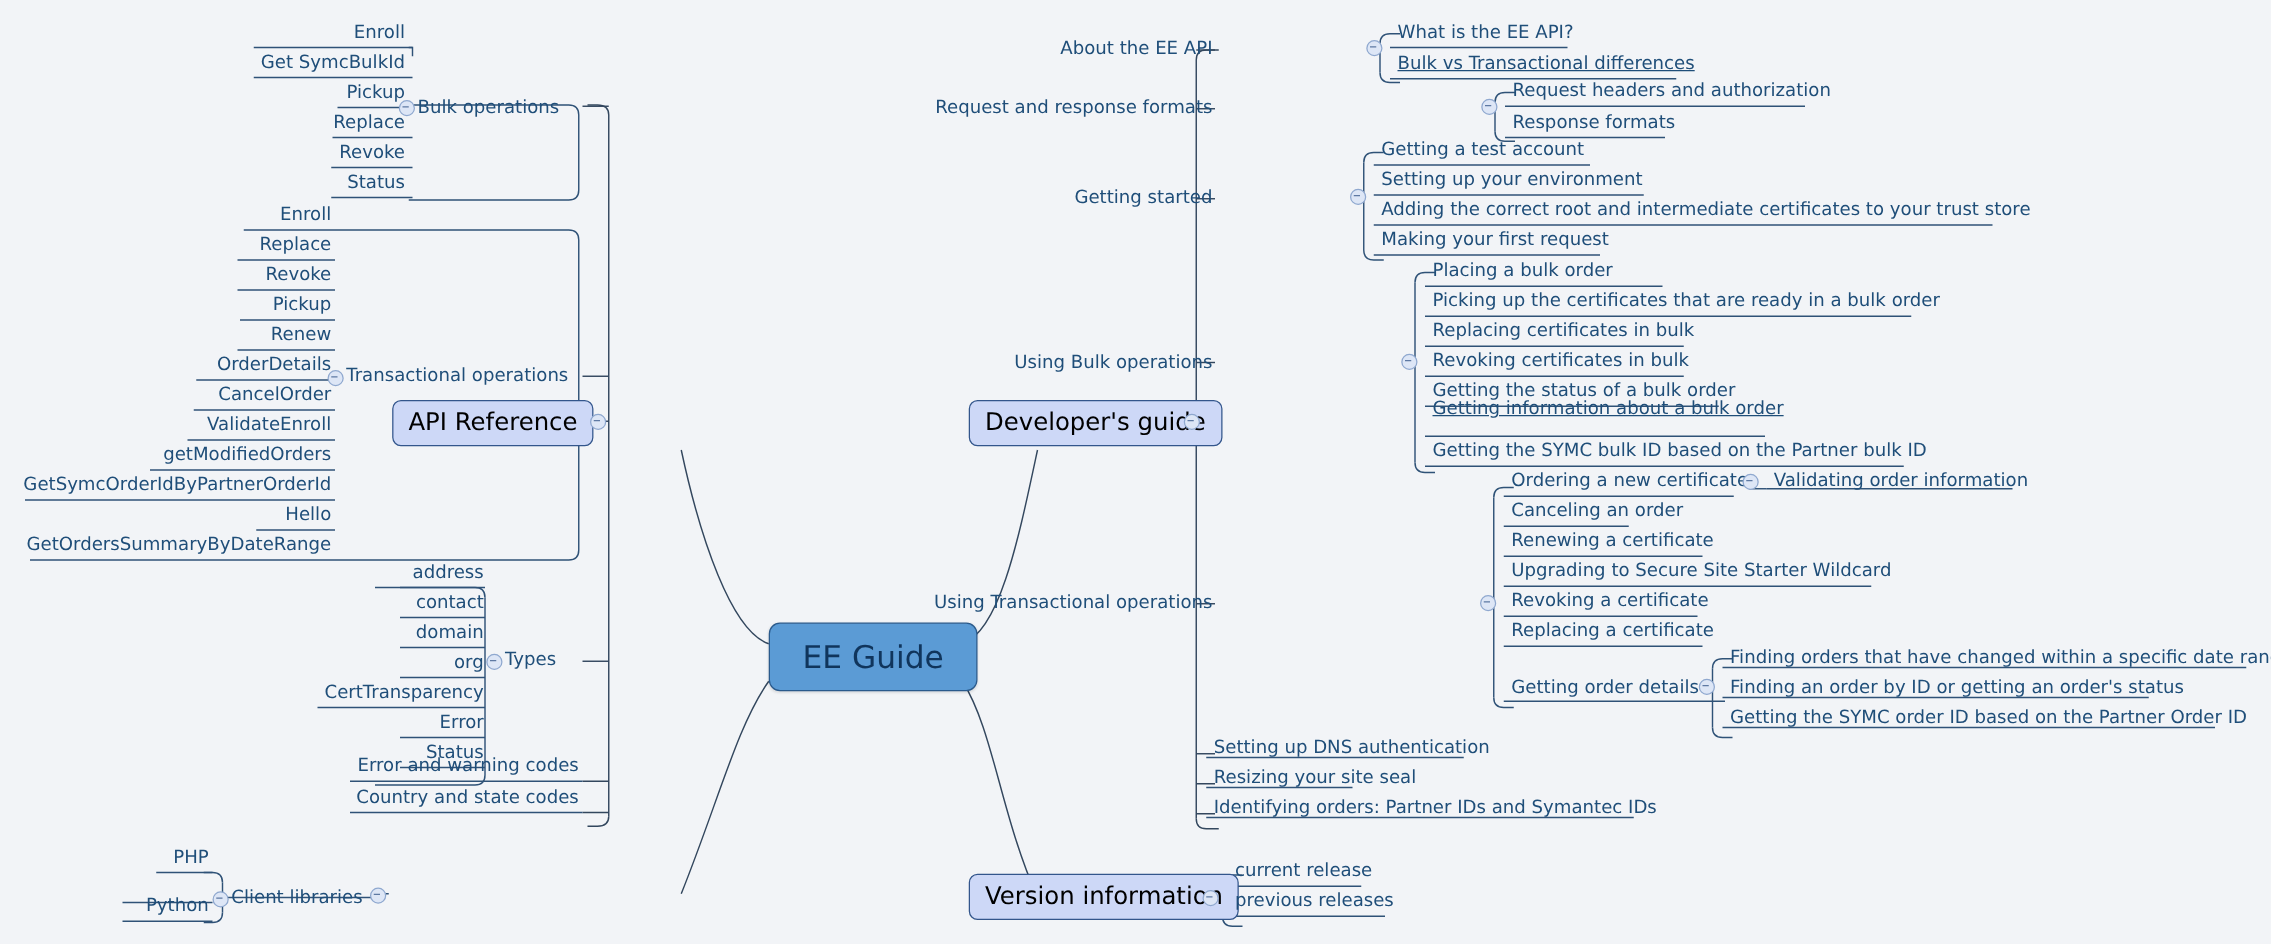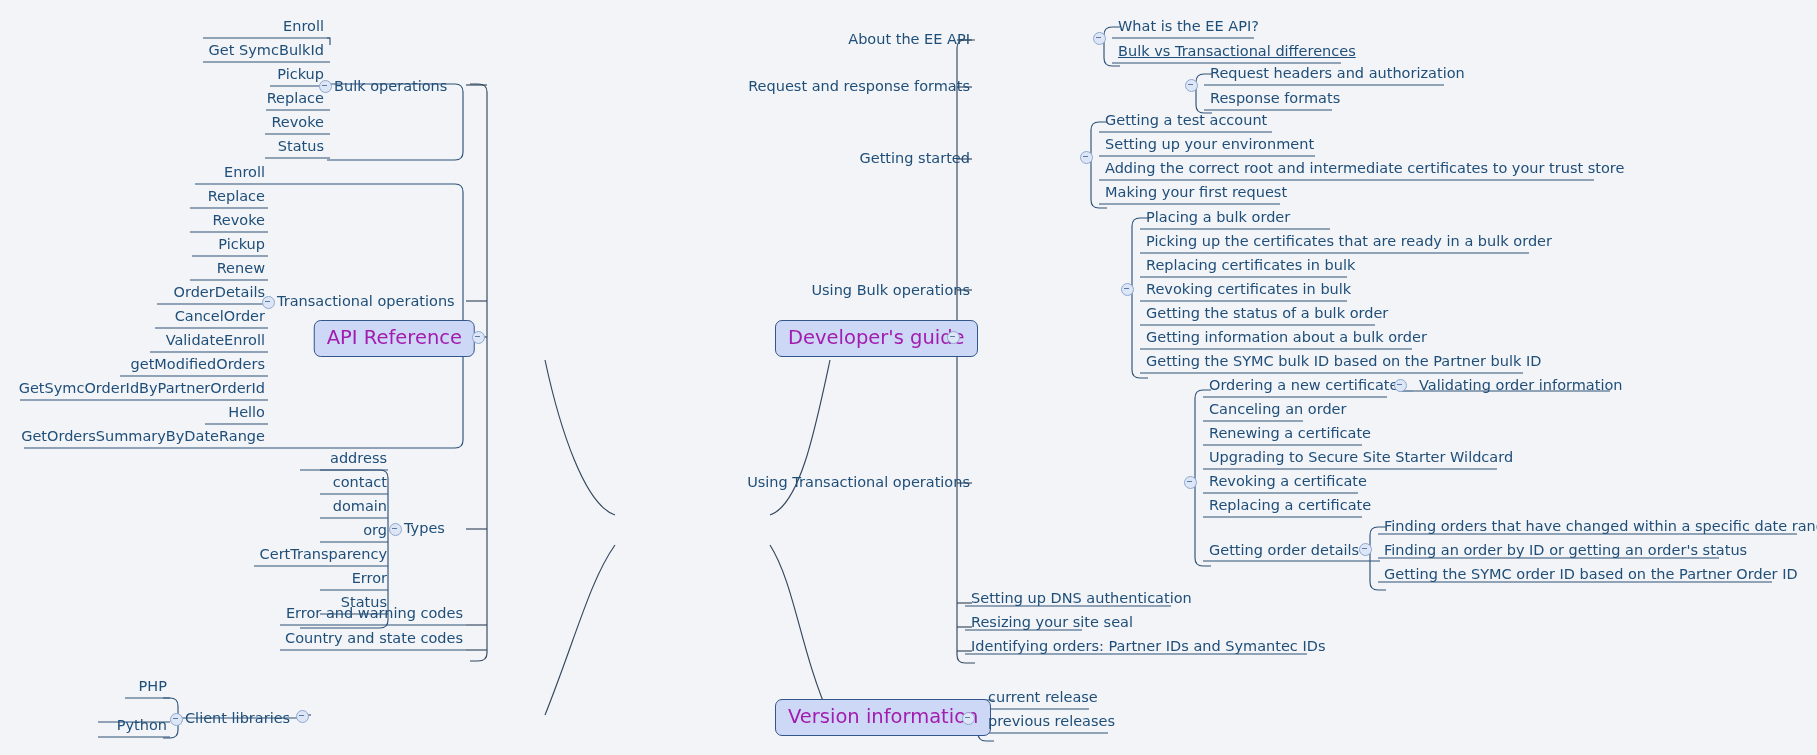--- a/index.html
+++ b/index.html
@@ -36,21 +36,21 @@
     padding:14px 26px;
     box-shadow:0 1px 2px rgba(0,0,0,.10);
   }
   
   .lvl1{
     background:#cdd8f7;
     border:1.3px solid #33568c;
     border-radius:7px;
     font-size:19.5px;
     padding:7px 12px 8px 12px;
-    color:#a21caf;
+    color:#000000;
   }
   .lvl2{font-size:14.5px;}
 
   
   .toggle{
     position:absolute;
     width:11px;height:11px;
     border-radius:50%;
     border:1px solid #8fa8cf;
     background:#dde6f6;
@@ -233,20 +233,23 @@
     <g fill="none" stroke="#2f5277" stroke-width="1.15">
       <path d="M958,718 L970,718"></path>
       <path d="M978,708 L978,733"></path>
       <path d="M978,708 q0,-8 8,-8 L994,700"></path>
       <path d="M978,733 q0,8 8,8 L994,741"></path>
       <path d="M986,709 L1089,709"></path>
       <path d="M986,733 L1108,733"></path>
     </g>
   </svg>
 
+  <div class="node root" style="left:615px;top:498px;">
+    <span>EE Guide</span>
+  </div>
 
   <div class="node lvl1" style="left:475px;top:320px;transform:translate(-100%,0);">
     <span>API Reference</span>
   </div>
   <span class="toggle" style="left:472px;top:331px;"></span>
 
   <div class="node lvl2" style="left:334px;top:79px;">
     <span>Bulk operations</span>
   </div>
   <span class="toggle" style="left:319px;top:80px;"></span>
@@ -332,21 +335,21 @@
 
   <div class="node lvl2" style="left:970px;top:283px;transform:translate(-100%,0);">
     <span>Using Bulk operations</span>
   </div>
   <span class="toggle" style="left:1121px;top:283px;"></span>
   <div class="node leaf" style="left:1143px;top:210px;"><span>Placing a bulk order</span></div>
   <div class="node leaf" style="left:1143px;top:234px;"><span>Picking up the certificates that are ready in a bulk order</span></div>
   <div class="node leaf" style="left:1143px;top:258px;"><span>Replacing certificates in bulk</span></div>
   <div class="node leaf" style="left:1143px;top:282px;"><span>Revoking certificates in bulk</span></div>
   <div class="node leaf" style="left:1143px;top:306px;"><span>Getting the status of a bulk order</span></div>
-  <div class="node leaf" style="left:1143px;top:330px;"><span>Getting information about a bulk order</span></div>
+  <div class="node leaf" style="left:1143px;top:320px;text-decoration:underline;"><span>Getting information about a bulk order</span></div>
   <div class="node leaf" style="left:1143px;top:354px;"><span>Getting the SYMC bulk ID based on the Partner bulk ID</span></div>
 
   <div class="node lvl2" style="left:970px;top:475px;transform:translate(-100%,0);">
     <span>Using Transactional operations</span>
   </div>
   <span class="toggle" style="left:1184px;top:476px;"></span>
 
   <div class="node leaf" style="left:1206px;top:378px;"><span>Ordering a new certificate</span></div>
   <span class="toggle" style="left:1394px;top:379px;"></span>
   <div class="node leaf" style="left:1416px;top:378px;"><span>Validating order information</span></div>

